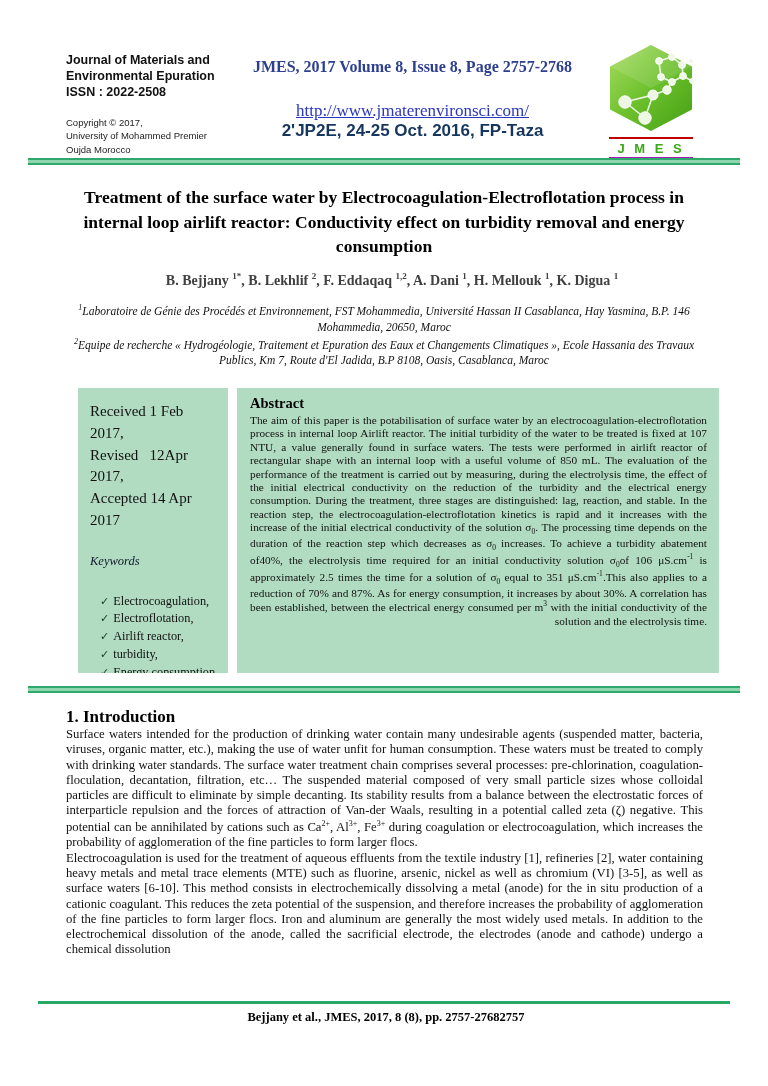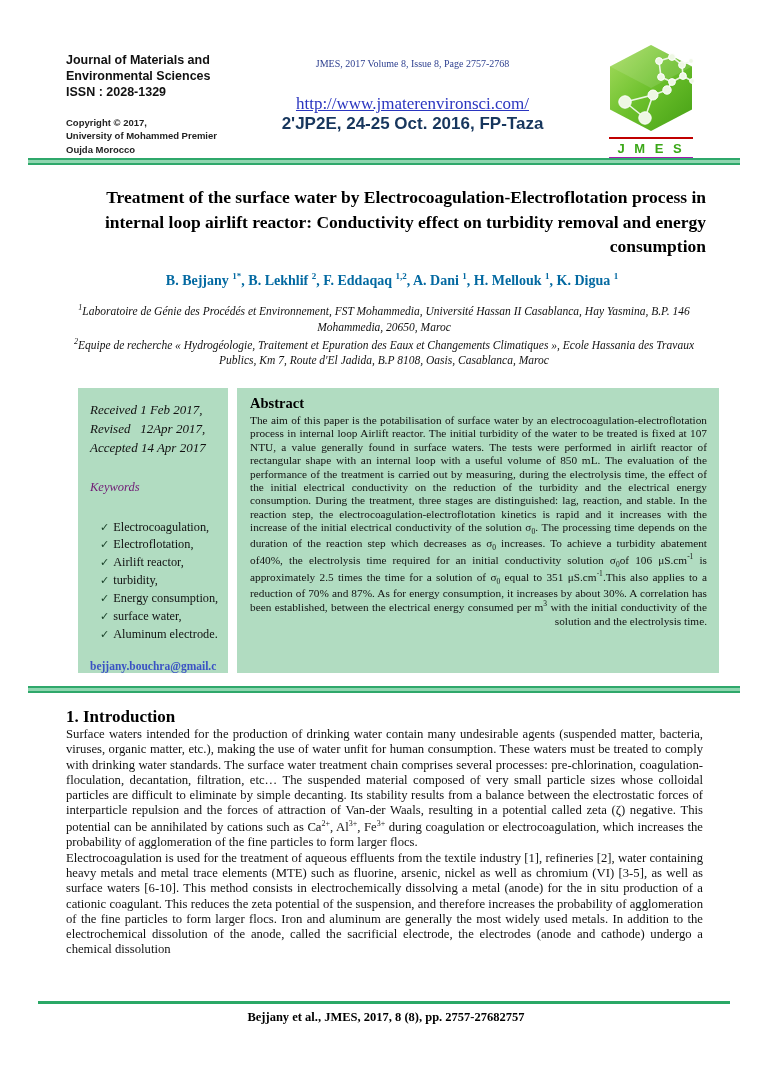--- a/index.html
+++ b/index.html
@@ -10,25 +10,25 @@
     font-family:"Liberation Serif", serif; color:#1a1a1a;
   }
 
   
   .hdr-left { position:absolute; left:66px; top:52px; width:215px; }
   .journal-name, .issn {
     font-family:"Liberation Sans", sans-serif; font-weight:bold;
     font-size:12.5px; line-height:1.28; white-space:pre-line; color:#111;
   }
   .copyright {
-    margin-top:16px; font-family:"Liberation Sans", sans-serif; font-weight:bold;
+    margin-top:16px; font-family:"Liberation Sans", sans-serif; font-weight:normal;
     font-size:9.5px; line-height:1.4; white-space:pre-line; color:#222;
   }
   .hdr-center { position:absolute; left:245px; top:58px; width:335px; text-align:center; }
-  .issue-info { font-weight:normal; font-size:10px; color:#2d3f8f; }
+  .issue-info { font-weight:bold; font-size:16px; color:#2d3f8f; }
   .website { display:inline-block; margin-top:25px; font-size:17px; color:#2a35c0; text-decoration:underline; }
   .conference {
     margin-top:0; font-family:"Liberation Sans", sans-serif; font-weight:bold;
     font-size:17px; color:#17365d;
   }
   .hdr-logo { position:absolute; left:597px; top:44px; width:108px; text-align:center; }
   .logo-letters {
     display:inline-block; margin-top:1px; padding:2px 8px 1px;
     border-top:2px solid #c00000; border-bottom:2px solid #a21caf;
     font-family:"Liberation Sans", sans-serif; font-weight:bold; font-size:13px;
@@ -40,38 +40,38 @@
     position:absolute; left:28px; right:28px; height:7px;
     background:#8fd6b0; border-top:2px solid #2fa86b; border-bottom:2px solid #2fa86b;
   }
   .rule-top { top:158px; }
   .rule-mid { top:686px; }
   .rule-footer { position:absolute; left:38px; right:38px; top:1001px; height:3px; background:#2aa866; }
 
   
   .article-title {
     position:absolute; top:185px; left:62px; right:62px;
-    text-align:right; font-weight:bold; font-size:17.5px; line-height:1.4; color:#000;
+    text-align:center; font-weight:bold; font-size:17.5px; line-height:1.4; color:#000;
   }
   .authors {
     position:absolute; top:271px; left:40px; right:24px;
-    text-align:center; font-weight:bold; font-size:14px; color:#0369a1;
+    text-align:center; font-weight:bold; font-size:14px; color:#404040;
   }
   .authors sup { font-size:9px; }
   .affiliations { position:absolute; top:302px; left:68px; right:68px; text-align:center; }
   .affiliation { font-style:italic; font-size:11.5px; line-height:1.38; color:#111; }
   .affiliation sup { font-size:8px; }
 
   
   .meta-panel {
     position:absolute; left:78px; top:388px; width:150px; height:285px;
     background:#b1dcc1; padding:13px 10px 10px 12px; overflow:hidden;
   }
-  .meta-date { font-style:italic; font-size:13px; line-height:1.45; color:#111; }
-  .keywords-label { margin-top:22px; font-style:italic; font-size:12.5px; color:#701a75; }
+  .meta-date { font-size:15px; line-height:1.45; color:#111; }
+  .keywords-label { margin-top:22px; font-style:italic; font-size:12.5px; color:#0f172a; }
   .keyword-list { margin-top:24px; list-style:none; padding-left:10px; }
   .keyword-item { font-size:12.3px; line-height:1.45; color:#111; white-space:nowrap; }
   .check-icon { margin-right:4px; font-size:11px; color:#143c24; }
   .email-link {
     display:inline-block; margin-top:16px; width:128px;
     font-weight:bold; font-size:11.5px; line-height:1.35;
     color:#3a52c4; text-decoration:none; overflow-wrap:anywhere;
   }
 
   .abstract-panel {
@@ -99,22 +99,22 @@
     font-weight:bold; font-size:12.5px; color:#000;
   }
 </style>
 </head>
 <body>
 
 <div class="page">
 
   <div class="hdr-left">
     <div class="journal-name">Journal of Materials and
-Environmental Sciences</div>
-    <div class="issn">ISSN : 2028-1329</div>
+Environmental Epuration</div>
+    <div class="issn">ISSN : 2022-2508</div>
     <div class="copyright">Copyright © 2017,
 University of Mohammed Premier
 Oujda Morocco</div>
   </div>
 
   <div class="hdr-center">
     <div class="issue-info">JMES, 2017 Volume 8, Issue 8, Page 2757-2768</div>
     <a class="website" href="#" title="http://www.jmaterenvironsci.com/">http://www.jmaterenvironsci.com/</a>
     <div class="conference">2'JP2E, 24-25 Oct. 2016, FP-Taza</div>
   </div>

